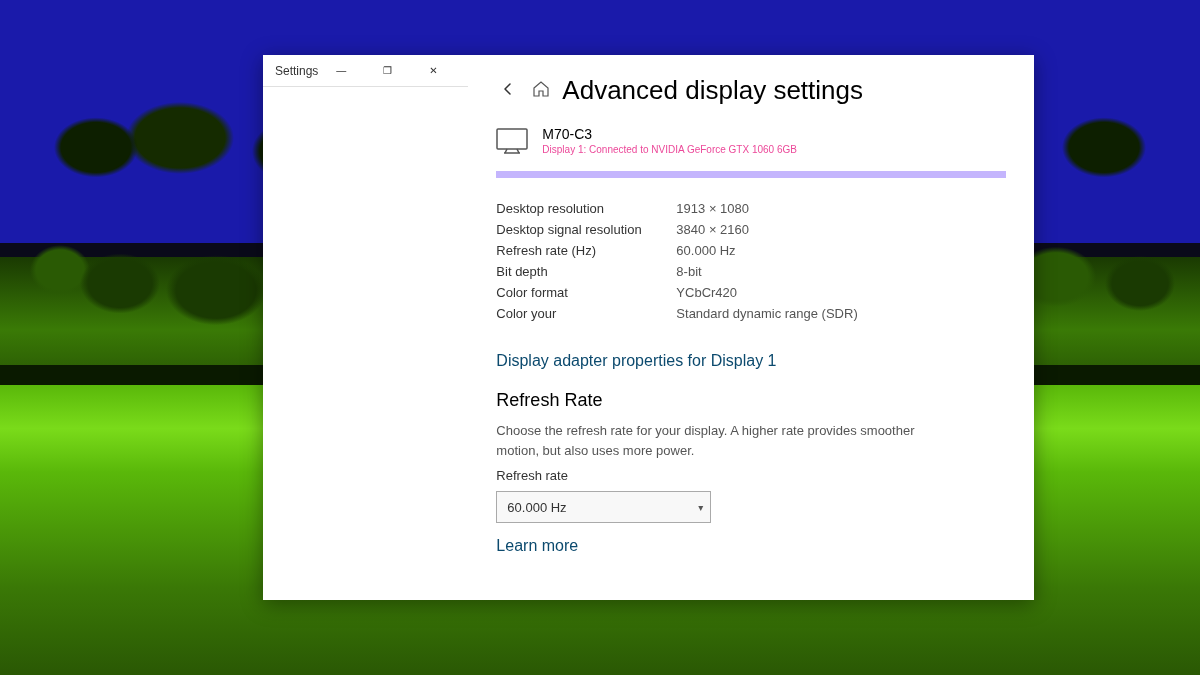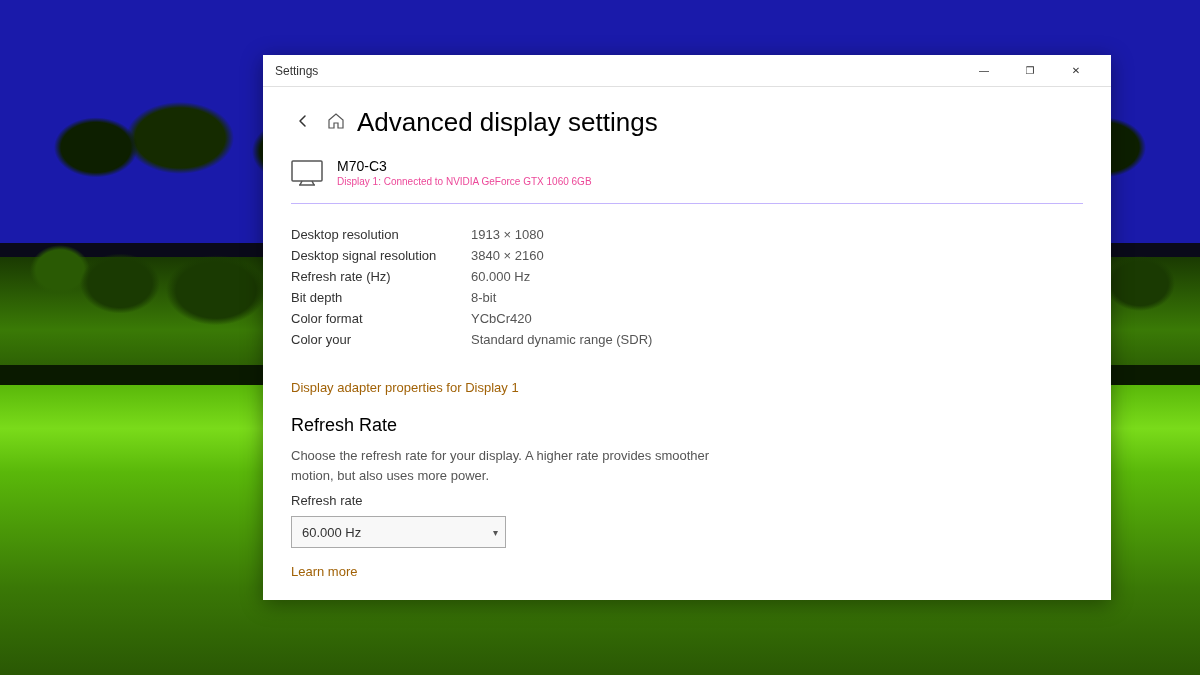--- a/index.html
+++ b/index.html
@@ -87,26 +87,26 @@
         radial-gradient(ellipse 95px 62px at 70% 62%, #0d1f00 50%, transparent 60%),
         radial-gradient(ellipse 80px 55px at 82% 58%, #1a3300 50%, transparent 60%),
         radial-gradient(ellipse 70px 50px at 92% 60%, #0d1f00 50%, transparent 60%);
     }
 
     
     .settings-window {
       position: absolute;
       top: 55px;
       left: 263px;
-      width: 848px;
+      width: 771px;
       height: 545px;
       background: #ffffff;
       box-shadow: 0 4px 20px rgba(0,0,0,0.4);
       display: flex;
-      flex-direction: column;
+      flex-direction: row;
     }
 
     
     .title-bar {
       display: flex;
       align-items: center;
       justify-content: space-between;
       padding: 0 12px;
       height: 32px;
       background: #ffffff;
@@ -173,21 +173,21 @@
       color: #000;
     }
 
     
     .monitor-section {
       display: flex;
       align-items: flex-start;
       gap: 14px;
       margin-bottom: 20px;
       padding-bottom: 16px;
-      border-bottom: 1px solid #c4b5fd;
+      border-bottom: 7px solid #c4b5fd;
     }
 
     .monitor-icon-svg {
       flex-shrink: 0;
       margin-top: 2px;
     }
 
     .monitor-name {
       font-size: 14px;
       font-weight: 400;
@@ -218,22 +218,22 @@
       flex-shrink: 0;
     }
 
     .info-value {
       font-size: 13px;
       color: #555;
     }
 
     
     .settings-link {
-      color: #a16207;
-      font-size: 13px;
+      color: #0c4a6e;
+      font-size: 16px;
       text-decoration: none;
       cursor: pointer;
       display: inline-block;
       margin-bottom: 20px;
     }
 
     
     .section-title {
       font-size: 18px;
       font-weight: 400;

